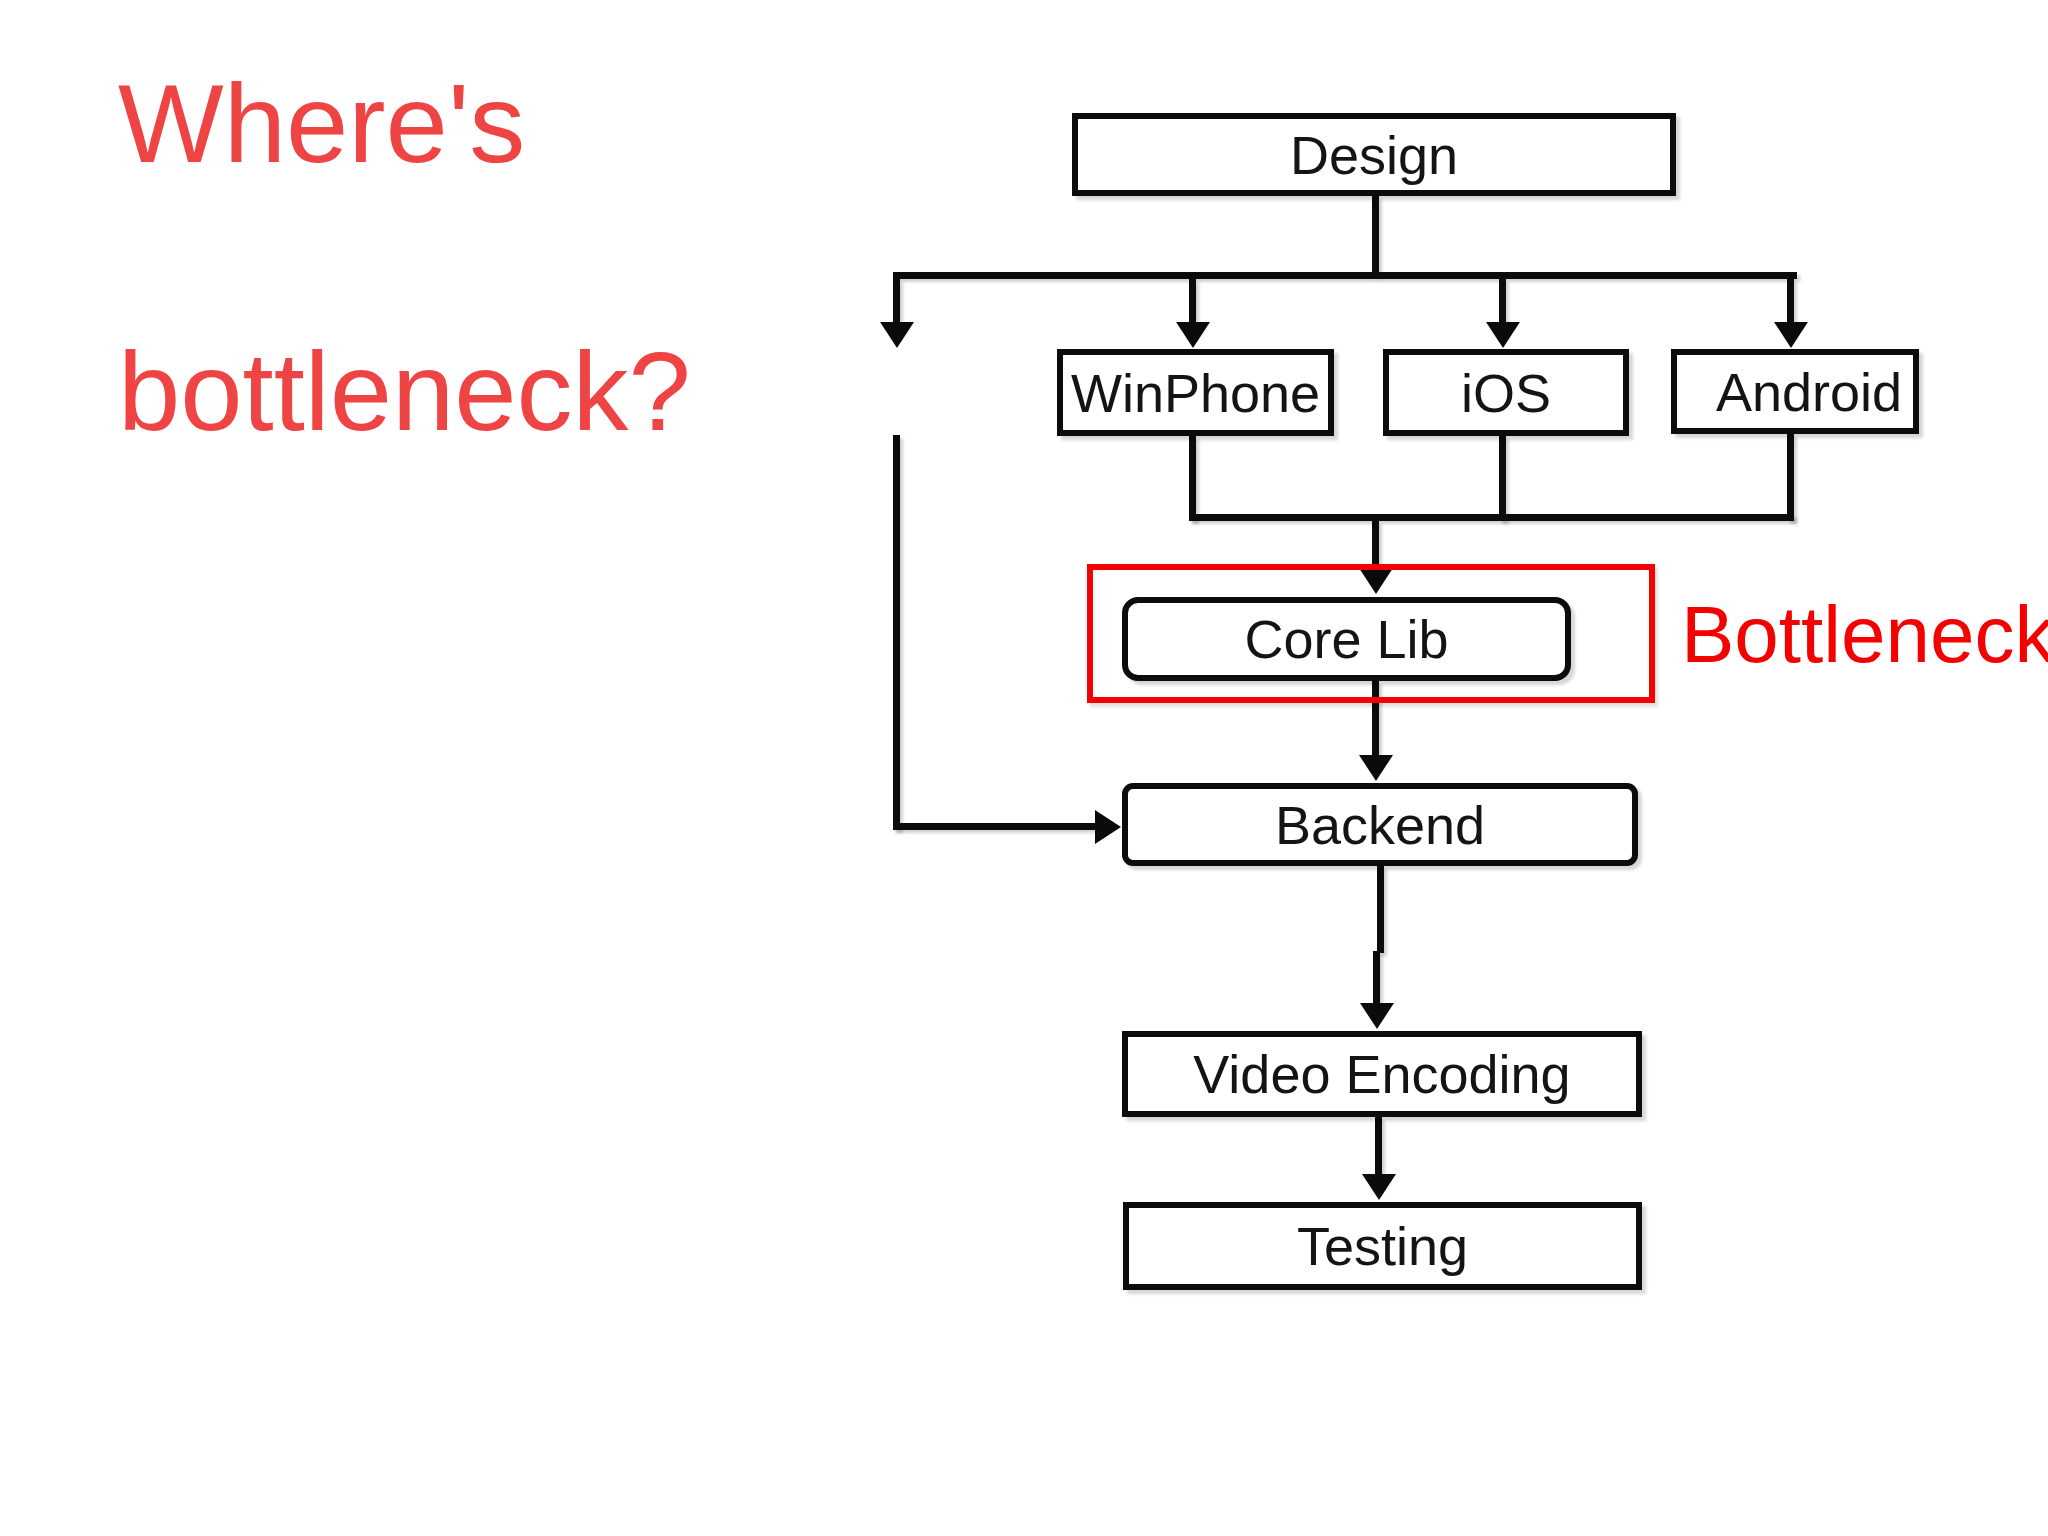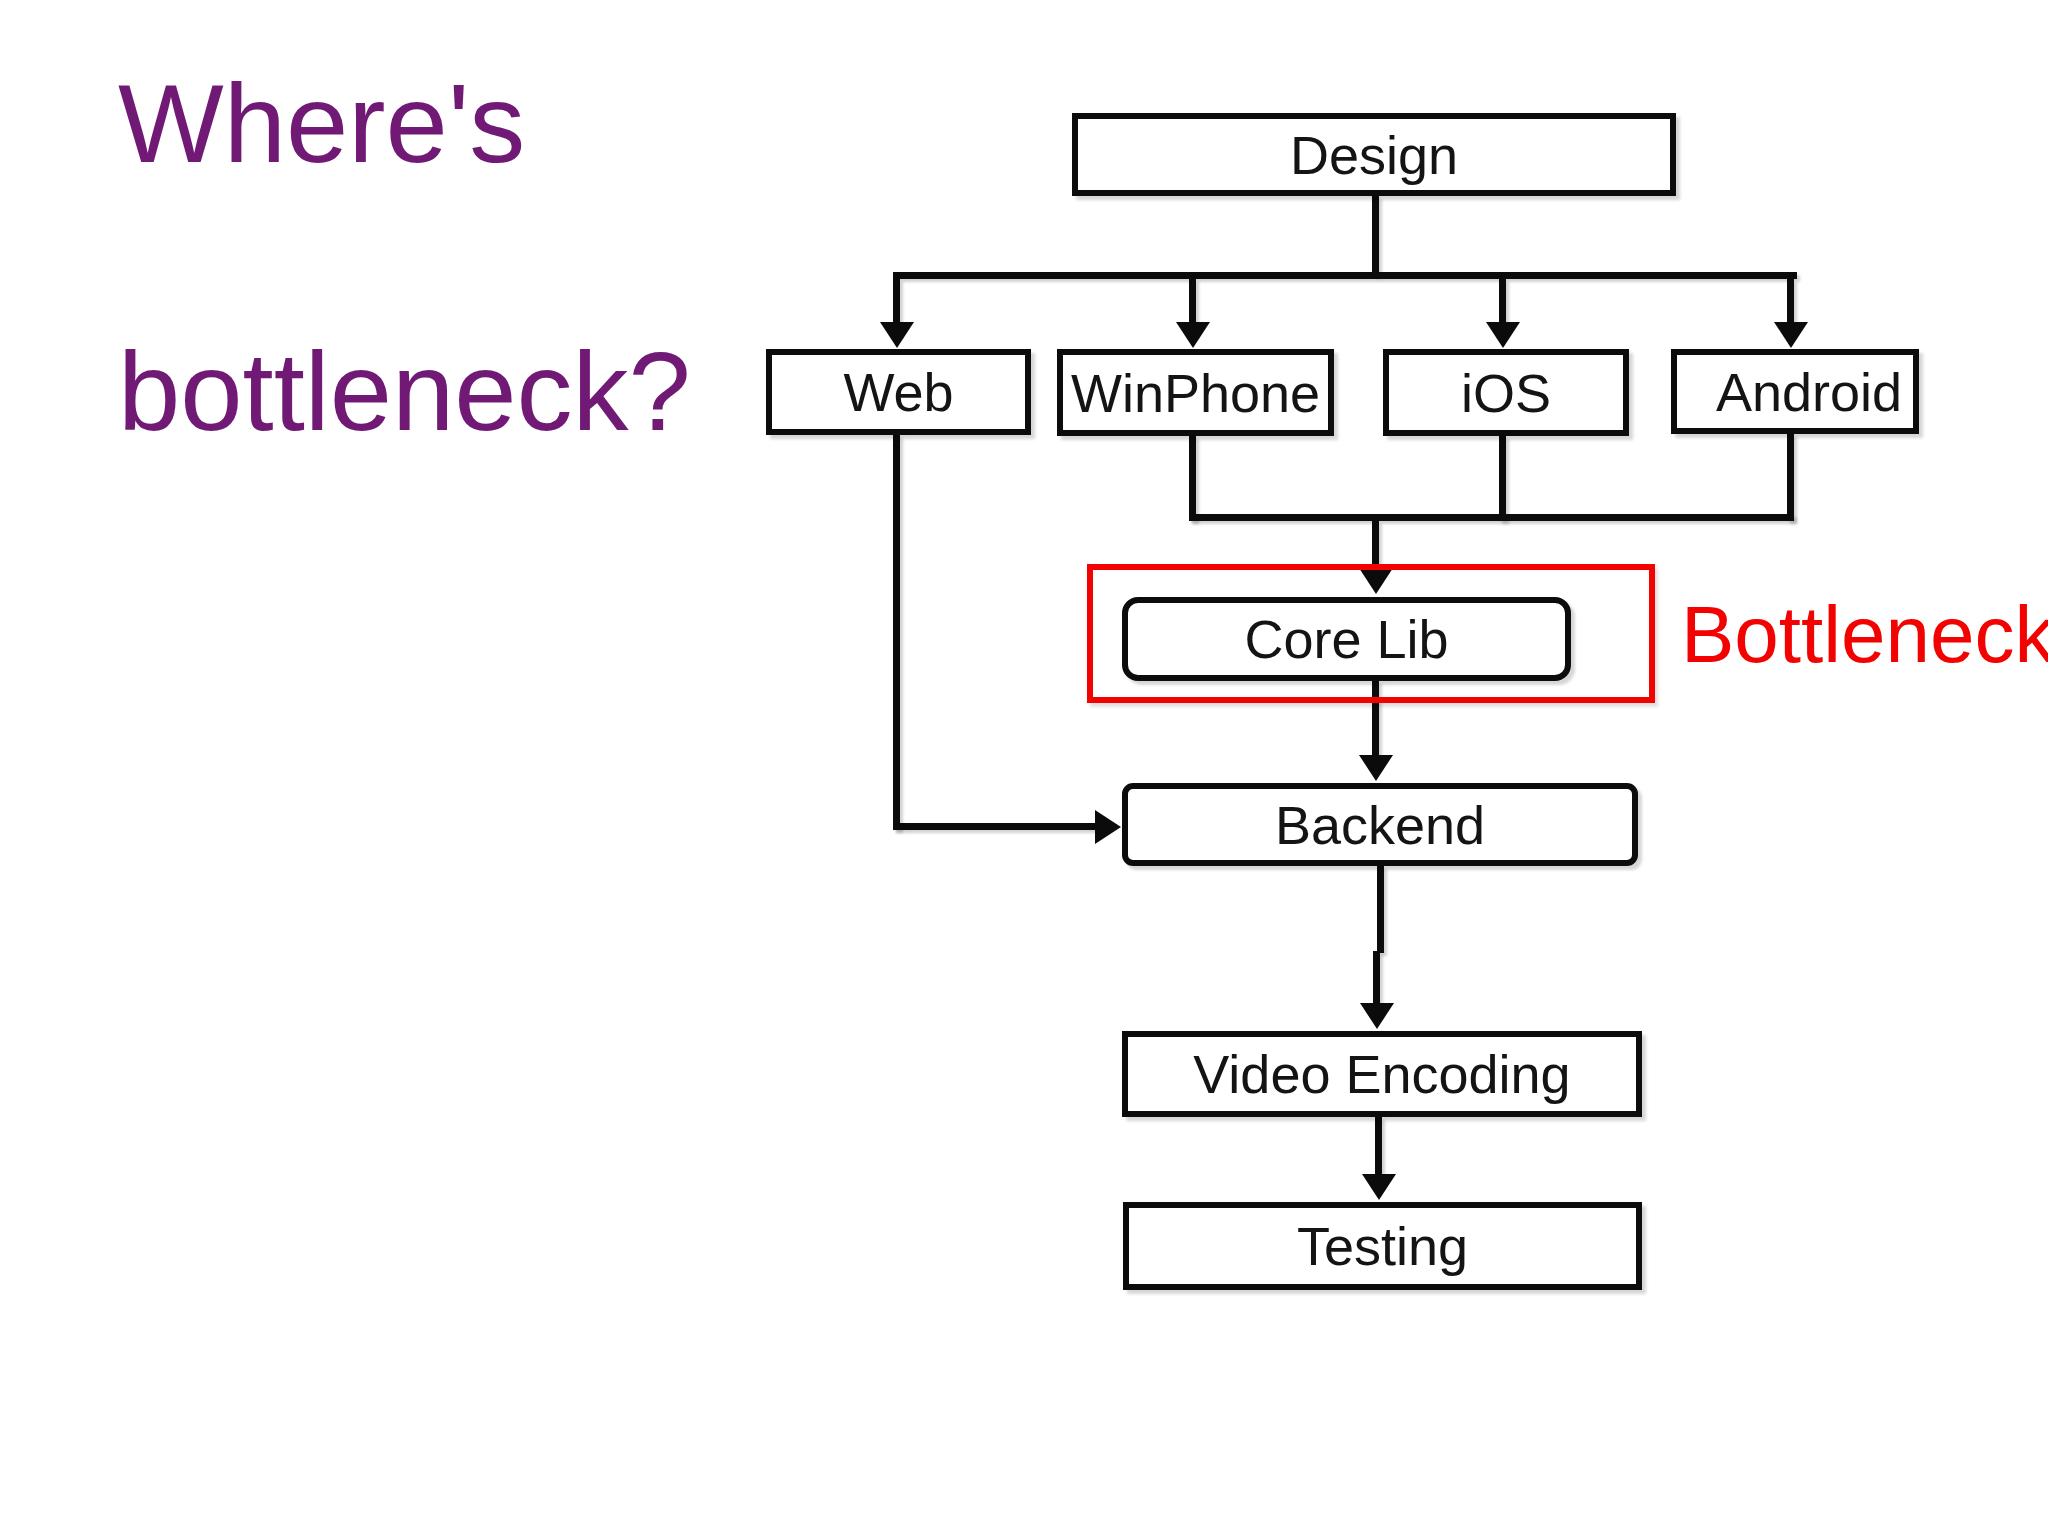--- a/index.html
+++ b/index.html
@@ -7,21 +7,21 @@
     position:relative;
     width:2048px;height:1536px;
     background:#ffffff;
     overflow:hidden;
     font-family:"Liberation Sans", sans-serif;
   }
   
   .slide-title{
     position:absolute;left:118px;top:57px;
     font-size:112px;line-height:134px;
-    color:#701a75;letter-spacing:0px;
+    color:#ef4444;letter-spacing:0px;
     white-space:pre-line;
   }
   
   .node{
     position:absolute;
     background:#fff;
     border:6px solid #0c0c0c;
     box-sizing:border-box;
     display:flex;align-items:center;justify-content:center;
     font-size:54px;color:#141414;
@@ -123,23 +123,20 @@
   <div class="arrow-right ah-backend-left"></div>
   <div class="arrow-down  ah-ve"></div>
   <div class="arrow-down  ah-testing"></div>
 
   <div class="highlight-rect"></div>
   <div class="annotation">Bottleneck</div>
 
   <div class="node node-design">
     <span>Design</span>
   </div>
-  <div class="node node-web">
-    <span>Web</span>
-  </div>
   <div class="node node-winphone">
     <span>WinPhone</span>
   </div>
   <div class="node node-ios">
     <span>iOS</span>
   </div>
   <div class="node node-android">
     <span>Android</span>
   </div>
   <div class="node node-corelib">

